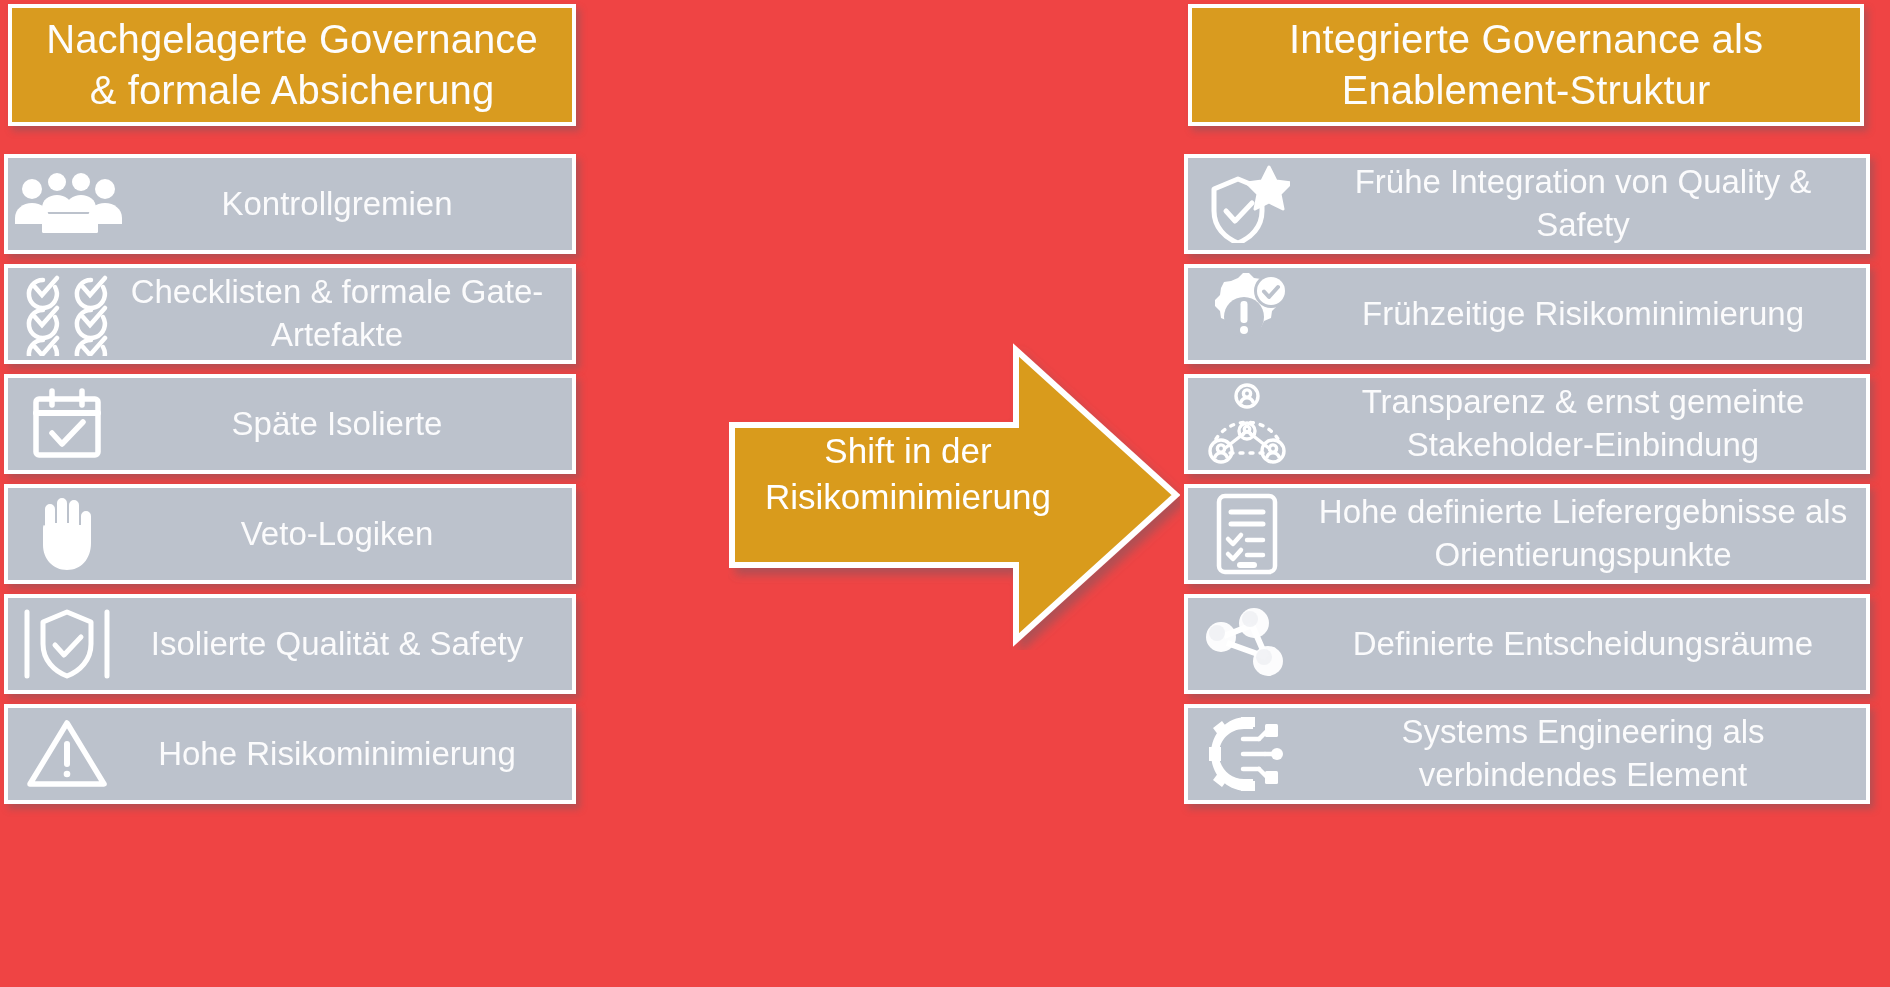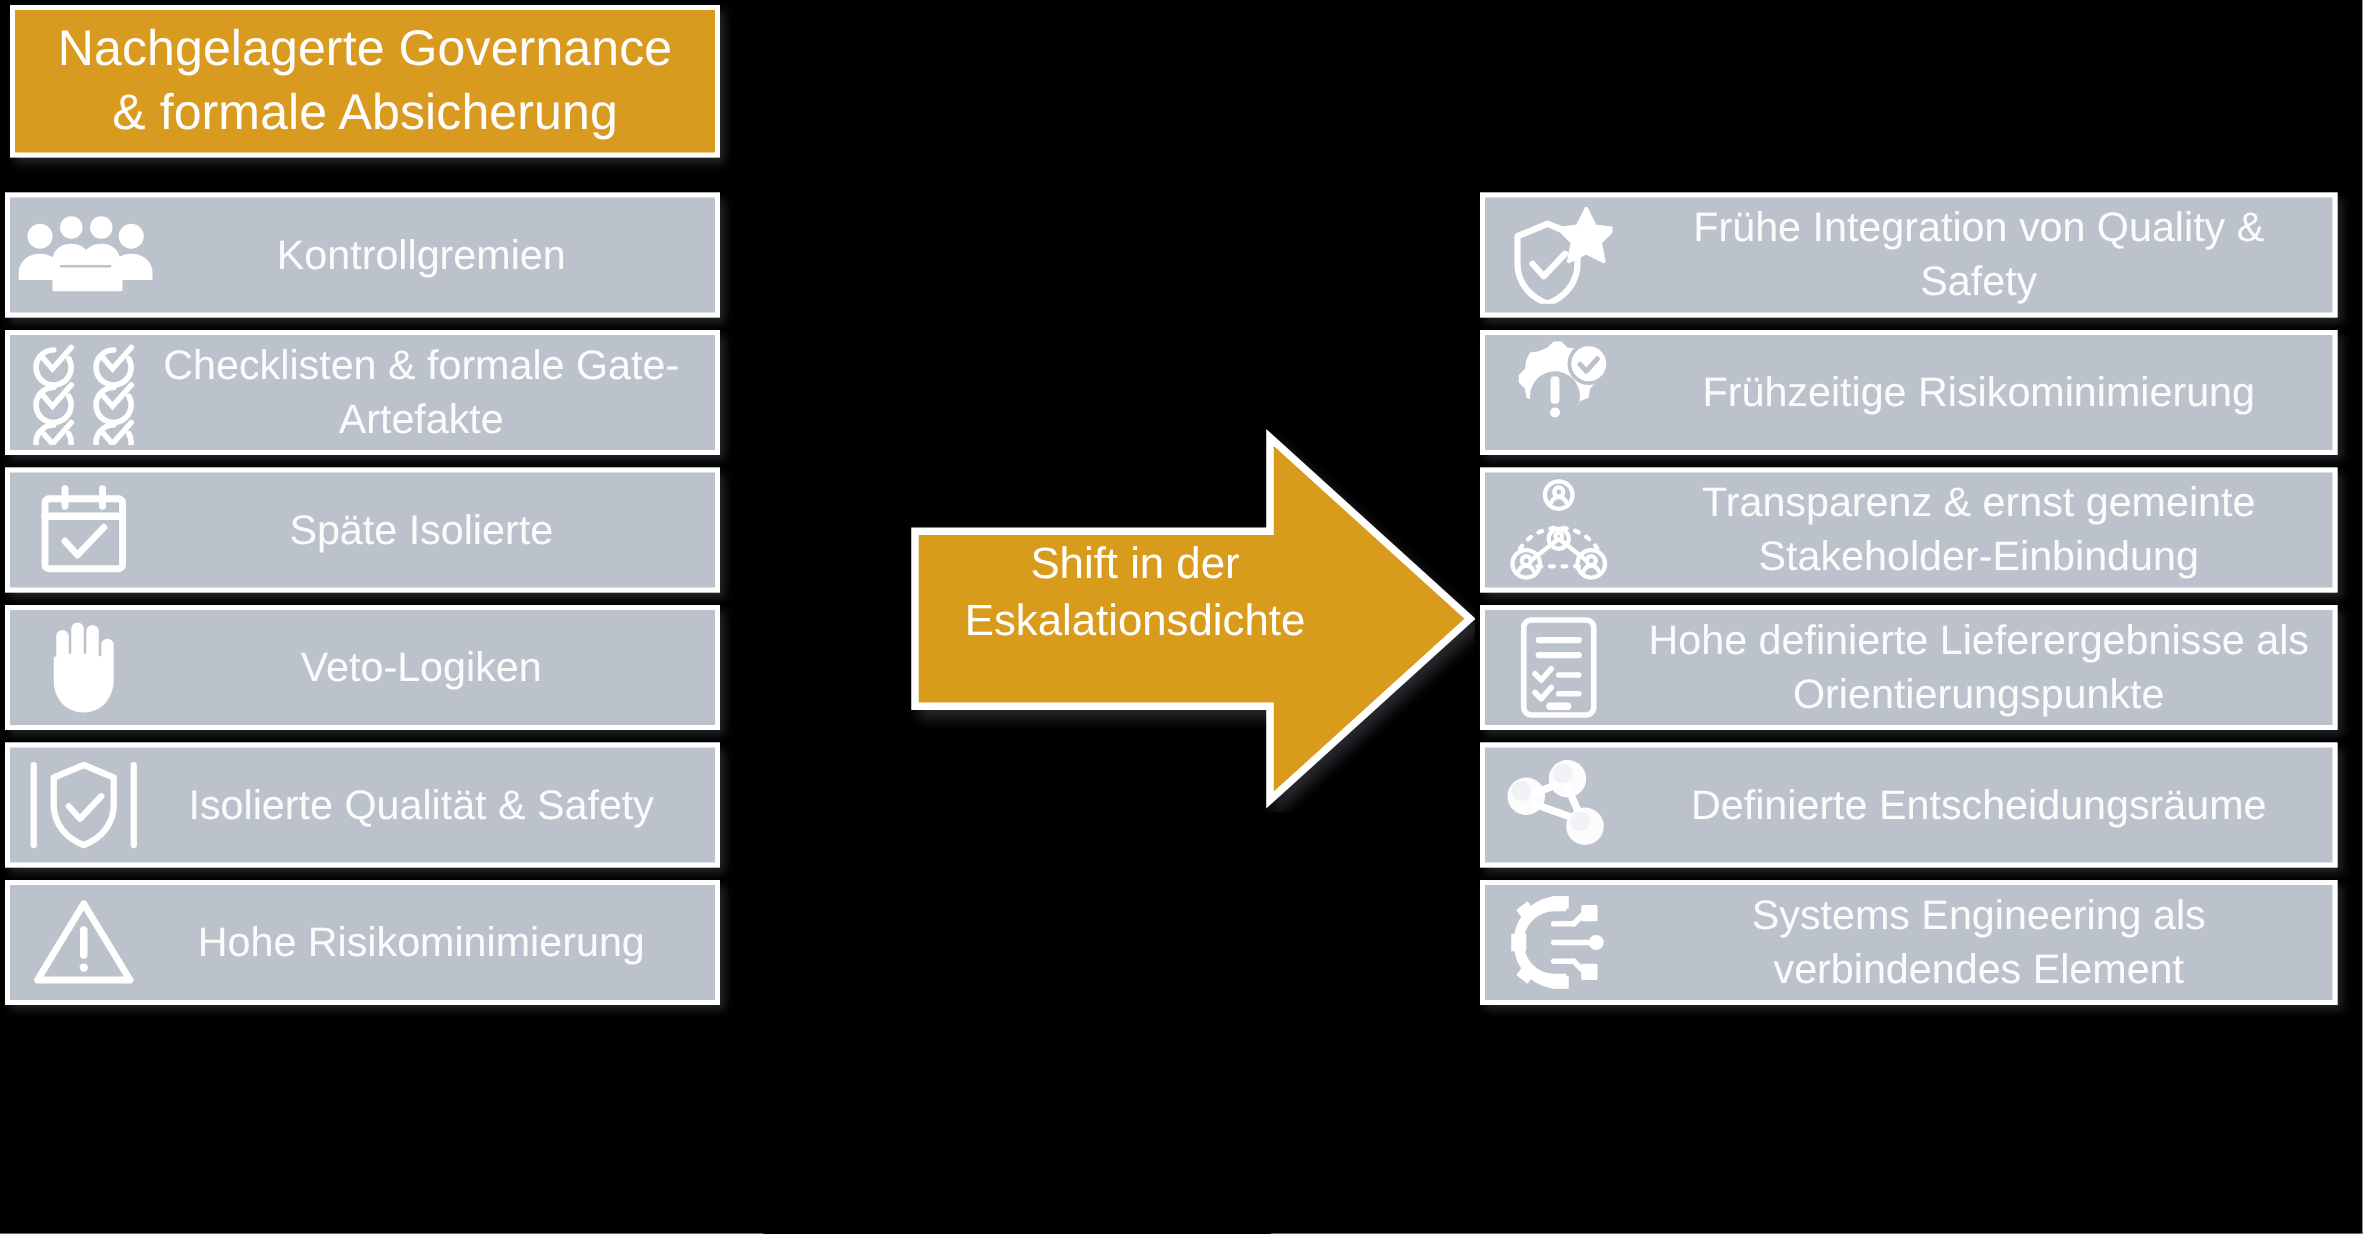--- a/index.html
+++ b/index.html
@@ -10,21 +10,21 @@
   body {
     width: 1890px;
     height: 987px;
     font-family: "Liberation Sans", sans-serif;
     overflow: hidden;
   }
   .canvas {
     position: relative;
     width: 1890px;
     height: 987px;
-    background: #000000;
+    background: #ef4444;
   }
 
   
   .card {
     position: absolute;
     box-sizing: border-box;
     background: #bcc2cc;
     border: 4px solid #ffffff;
     box-shadow: 4px 5px 7px rgba(90, 95, 105, 0.38);
     display: flex;
@@ -193,24 +193,30 @@
     <svg viewBox="0 0 452 310" preserveAspectRatio="none" aria-hidden="true">
       <defs>
         <filter id="arrshadow" x="-20%" y="-20%" width="150%" height="150%">
           <feDropShadow dx="6" dy="7" stdDeviation="5" flood-color="#5a5f69" flood-opacity="0.42"></feDropShadow>
         </filter>
       </defs>
       <polygon points="4,85 288,85 288,10 448,155 288,300 288,225 4,225" fill="#d99b1f" stroke="#ffffff" stroke-width="6" stroke-linejoin="miter" filter="url(#arrshadow)"></polygon>
     </svg>
     <div class="arrow-text">
       <span>Shift in der</span><br>
-      <span>Eskalationsdichte</span>
-    </div>
-  </div>
-
+      <span>Risikominimierung</span>
+    </div>
+  </div>
+
+  <div class="card header" style="left:1188px; top:4px; width:676px; height:122px;">
+    <div class="title">
+      <span>Integrierte Governance als</span><br>
+      <span>Enablement-Struktur</span>
+    </div>
+  </div>
 
   <div class="card right" style="left:1184px; top:154px; width:686px; height:100px;">
     <div class="icon-slot">
       <svg width="86" height="78" viewBox="0 0 86 78" fill="none" stroke="currentColor" stroke-width="5" stroke-linecap="round" stroke-linejoin="round" aria-hidden="true">
         <path d="M34 14L10 24v22c0 16 11 27 24 32 13-5 24-16 24-32V24z"></path>
         <path d="M22 46l9 10 17-18"></path>
         <polygon points="65,2 72,16 87,18 76,29 79,44 65,37 51,44 54,29 43,18 58,16" fill="currentColor" stroke="currentColor" stroke-width="3" stroke-linejoin="round"></polygon>
       </svg>
     </div>
     <div class="label">Frühe Integration von Quality &amp; Safety</div>

